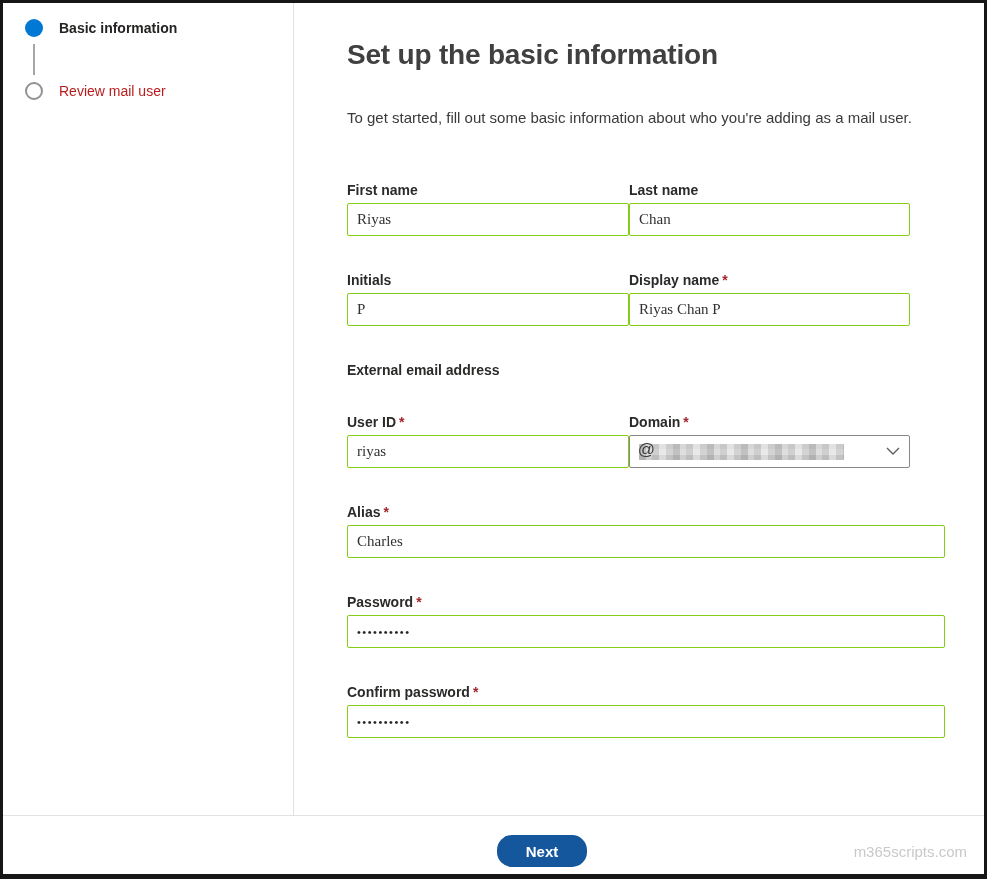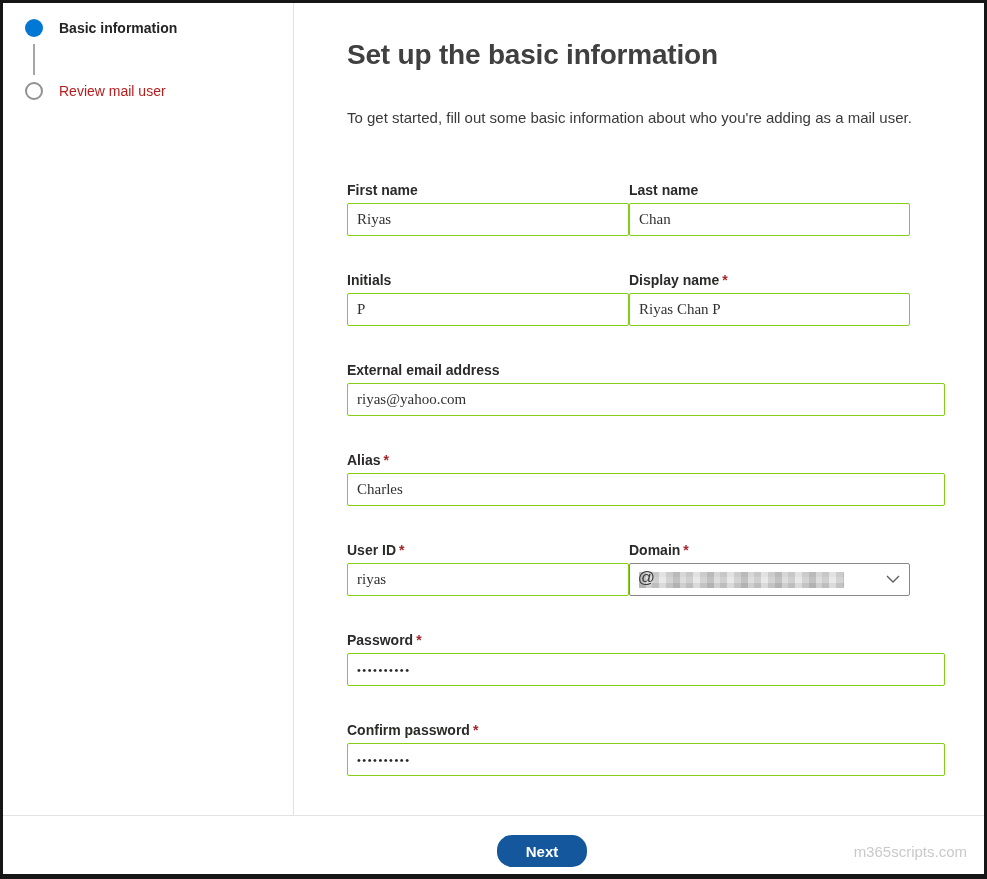--- a/index.html
+++ b/index.html
@@ -146,28 +146,20 @@
           </div>
           <div class="field right">
             <label class="field-label"><span>Display name</span><span class="req">*</span></label>
             <input class="text-input" type="text" value="Riyas Chan P" style="">
           </div>
         </div>
 
         <div class="row">
           <div class="field full">
             <label class="field-label"><span>External email address</span></label>
-            <input class="text-input" type="text" value="riyas@yahoo.com" style="">
-          </div>
-        </div>
-
-        <div class="row">
-          <div class="field full">
-            <label class="field-label"><span>Alias</span><span class="req">*</span></label>
-            <input class="text-input" type="text" value="Charles" style="">
           </div>
         </div>
 
         <div class="row">
           <div class="field">
             <label class="field-label"><span>User ID</span><span class="req">*</span></label>
             <input class="text-input" type="text" value="riyas" style="">
           </div>
           <div class="at-sep">@</div>
           <div class="field right">
@@ -178,20 +170,27 @@
                 <svg width="14" height="9" viewBox="0 0 14 9" fill="none">
                   <path d="M1 1l6 6 6-6" stroke="#605e5c" stroke-width="1.4" fill="none"></path>
                 </svg>
               </span>
             </div>
           </div>
         </div>
 
         <div class="row">
           <div class="field full">
+            <label class="field-label"><span>Alias</span><span class="req">*</span></label>
+            <input class="text-input" type="text" value="Charles" style="">
+          </div>
+        </div>
+
+        <div class="row">
+          <div class="field full">
             <label class="field-label"><span>Password</span><span class="req">*</span></label>
             <input class="text-input pw" type="text" value="••••••••••" style="">
           </div>
         </div>
 
         <div class="row">
           <div class="field full">
             <label class="field-label"><span>Confirm password</span><span class="req">*</span></label>
             <input class="text-input pw" type="text" value="••••••••••" style="">
           </div>

